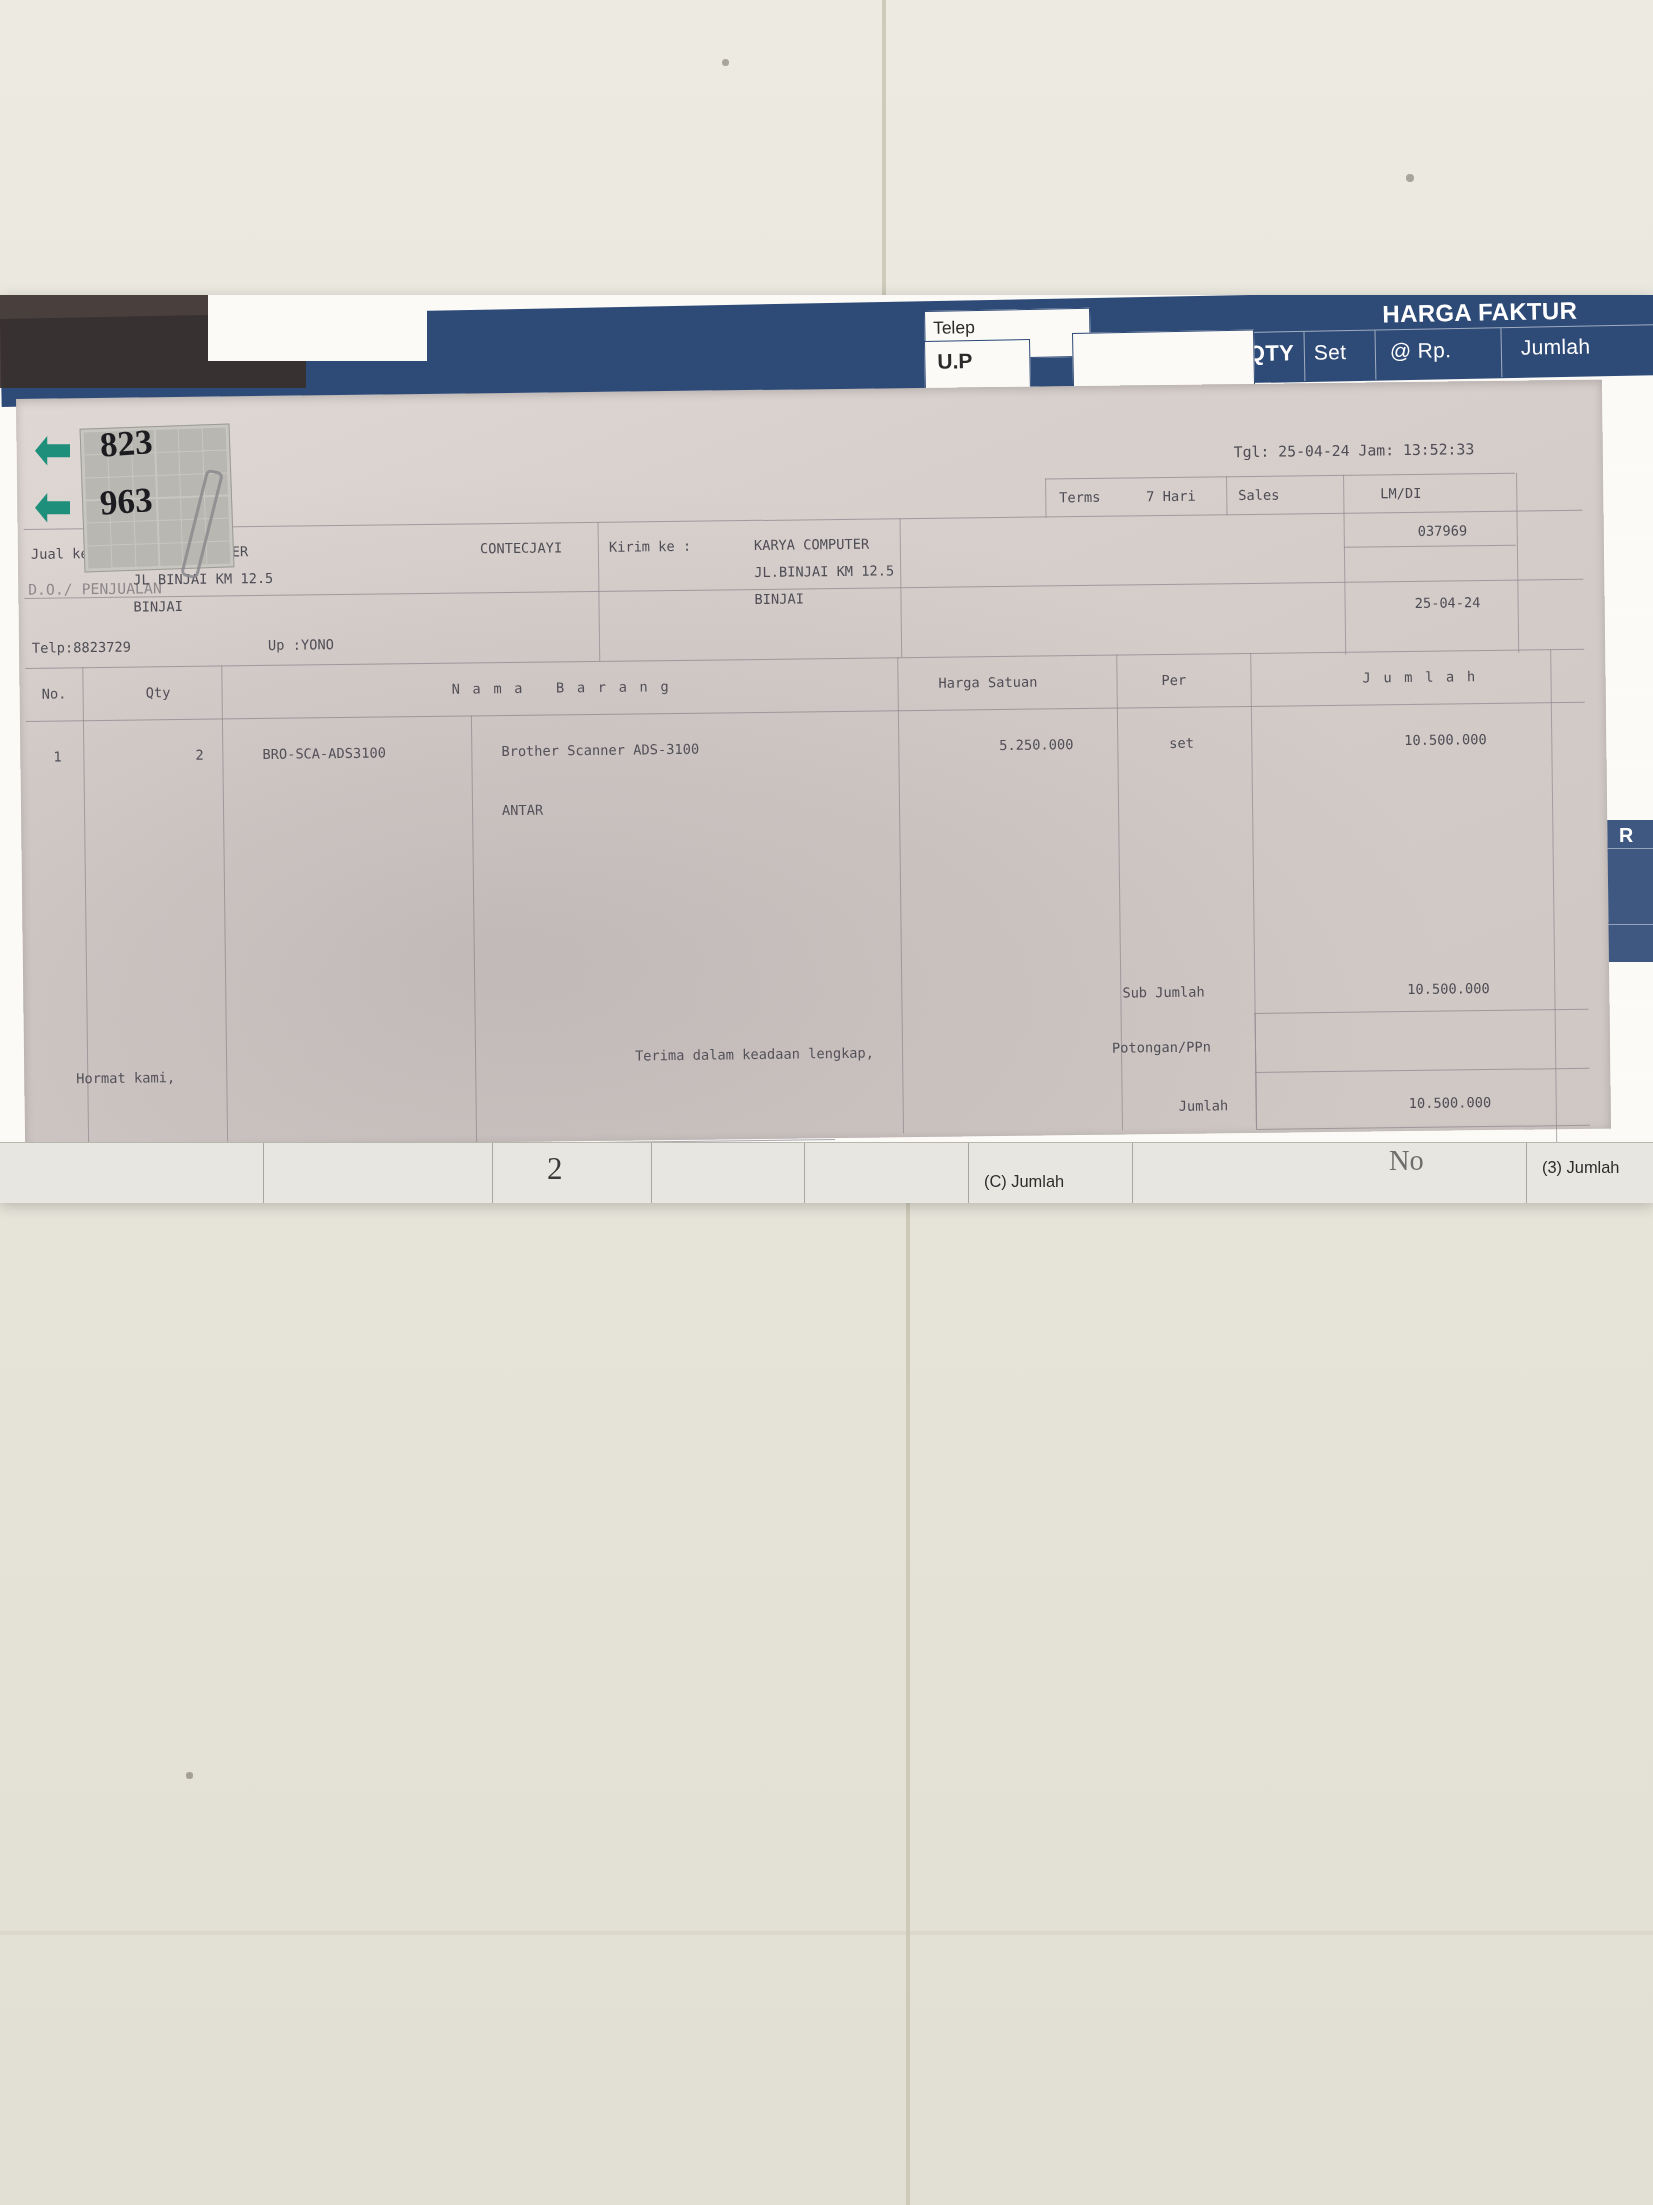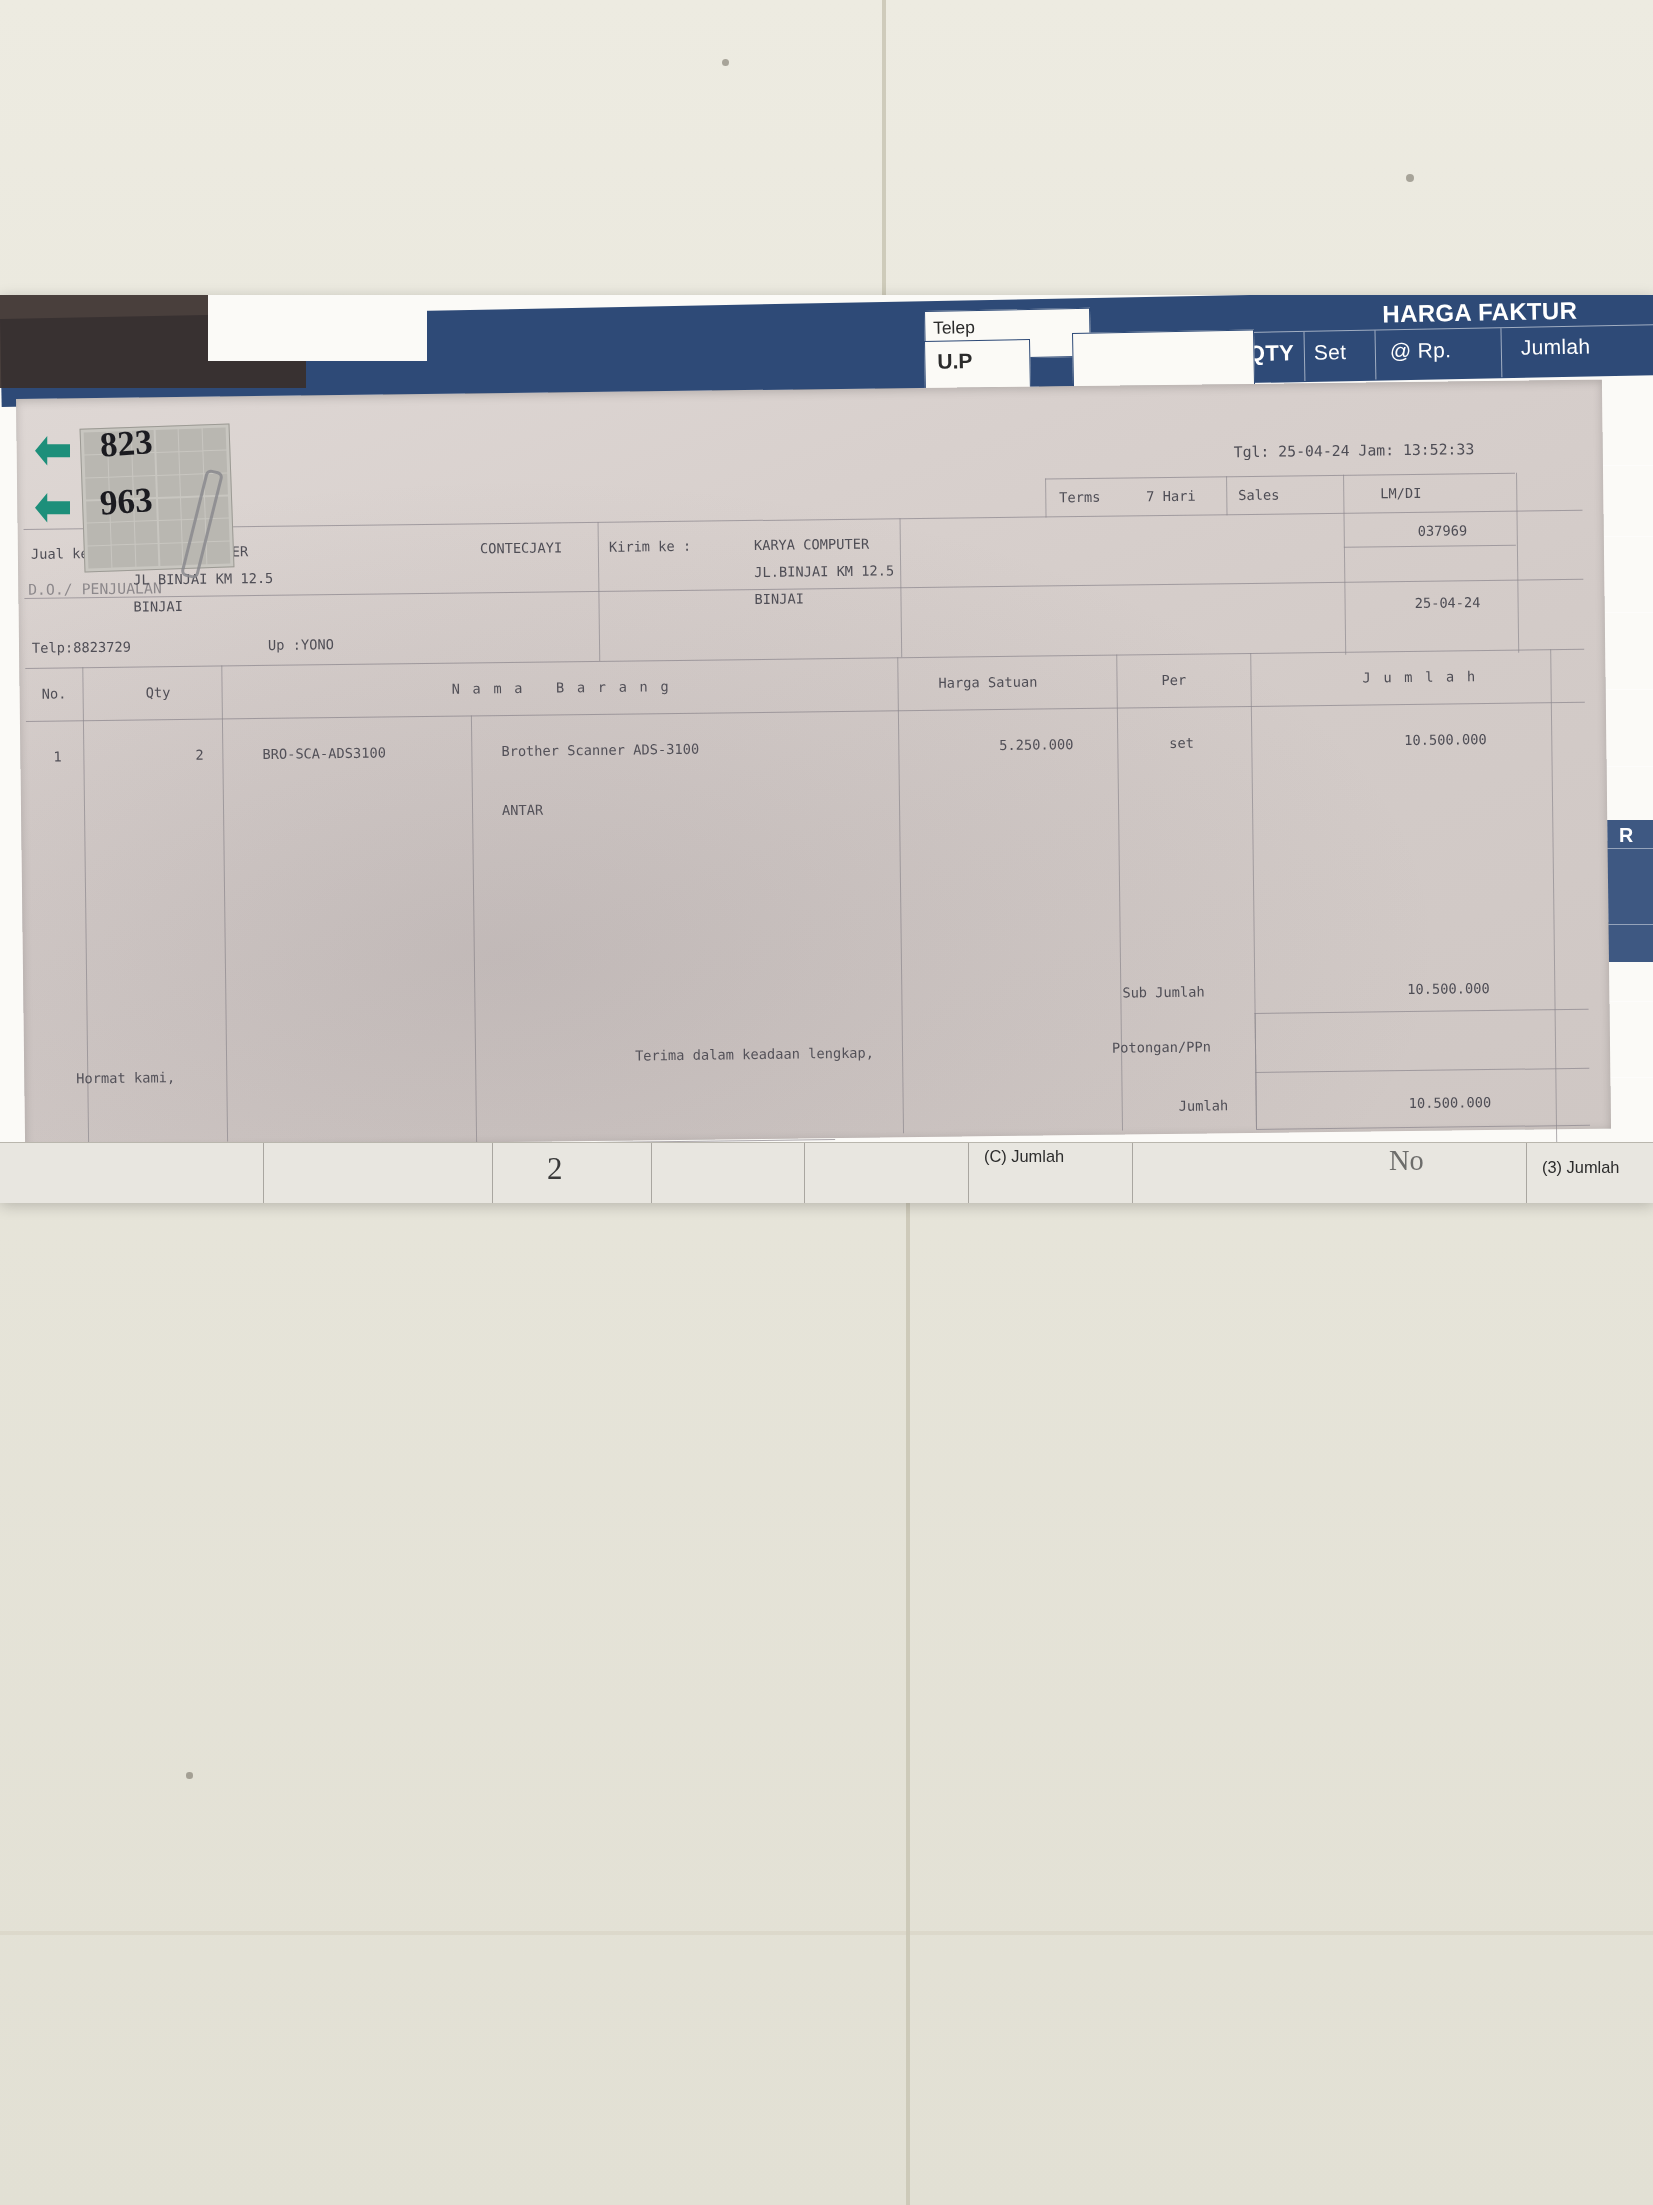--- a/index.html
+++ b/index.html
@@ -293,21 +293,21 @@
   <div class="clip"></div>
 
   <div class="carbon">
     <div class="c-ln" style="left:263px;"></div>
     <div class="c-ln" style="left:492px;"></div>
     <div class="c-ln" style="left:651px;"></div>
     <div class="c-ln" style="left:804px;"></div>
     <div class="c-ln" style="left:968px;"></div>
     <div class="c-ln" style="left:1132px;"></div>
     <div class="c-ln" style="left:1526px;"></div>
-    <span class="c-txt" style="left:984px;top:4px;text-align:right;">(C) Jumlah</span>
+    <span class="c-txt" style="left:984px;top:29px;text-align:right;">(C) Jumlah</span>
     <span class="c-txt" style="left:1542px;top:15.3px;">(3) Jumlah</span>
     <span class="scribble" style="left:547px;top:7.7px;font-size:31px;">2</span>
     <span class="scribble" style="left:1389px;top:2.2px;font-size:28.4px;opacity:.7;">No</span>
   </div>
 
  </div>
 </div>
 
 
 </body></html>

